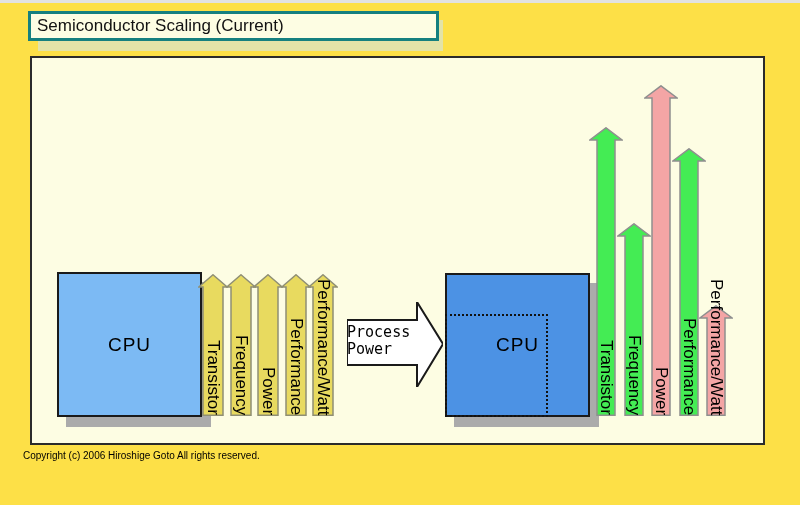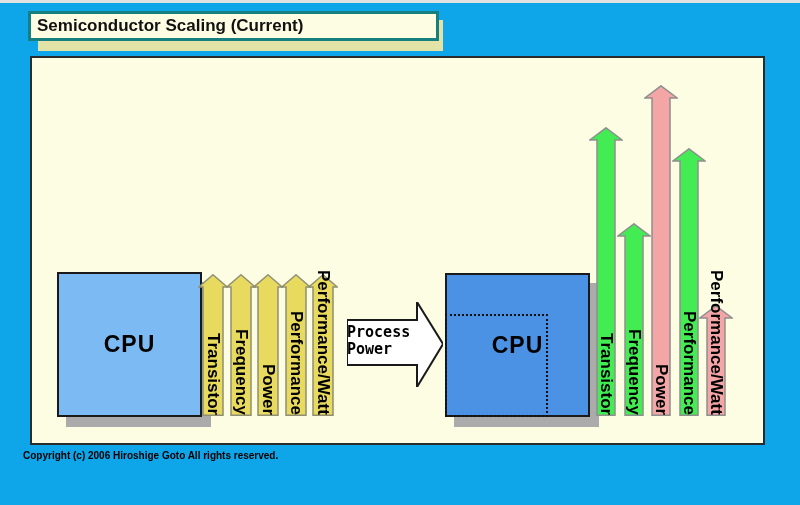--- a/index.html
+++ b/index.html
@@ -1,38 +1,38 @@
 <!DOCTYPE html>
 <html><head>
 <meta charset="utf-8">
 <style>
   html,body{margin:0;padding:0;background:#ffffff;}
   #stage{
-    position:relative;width:800px;height:505px;background:#0ea5e9;
-    font-family:"Liberation Sans",sans-serif;overflow:hidden;font-weight:bold;
+    position:relative;width:800px;height:505px;background:#fde047;
+    font-family:"Liberation Sans",sans-serif;overflow:hidden;
   }
   #top-strip{position:absolute;left:0;top:0;width:800px;height:3px;background:#e2e2e2;}
   
   #title-shadow{position:absolute;left:38px;top:20px;width:405px;height:31px;background:#e3e3a8;}
   #title-box{
     position:absolute;left:28px;top:11px;width:399px;height:24px;
     background:#fdfde3;border:3px solid #15807f;
     display:flex;align-items:center;padding-left:6px;
     font-size:17px;color:#111;white-space:nowrap;
   }
   
   #main-box{
     position:absolute;left:30px;top:56px;width:731px;height:385px;
     background:#fdfde3;border:2px solid #2b2b2b;
   }
   .cpu-shadow{position:absolute;background:#ababab;}
   .cpu-box{
     position:absolute;border:2px solid #1a1a1a;
     display:flex;align-items:center;justify-content:center;
-    font-size:23px;color:#000;letter-spacing:1px;
+    font-size:19px;color:#000;letter-spacing:1px;
   }
   #left-cpu{left:25px;top:214px;width:141px;height:141px;background:#7cbaf4;}
   #left-cpu-shadow{left:34px;top:224px;width:145px;height:145px;}
   #right-cpu{left:413px;top:215px;width:141px;height:140px;background:#4c92e4;}
   #right-cpu-shadow{left:422px;top:225px;width:145px;height:144px;}
   #shrunk-die{
     position:absolute;left:-2px;bottom:-2px;width:99px;height:99px;
     border:2px dotted #111;
   }
   .arrow-label{

